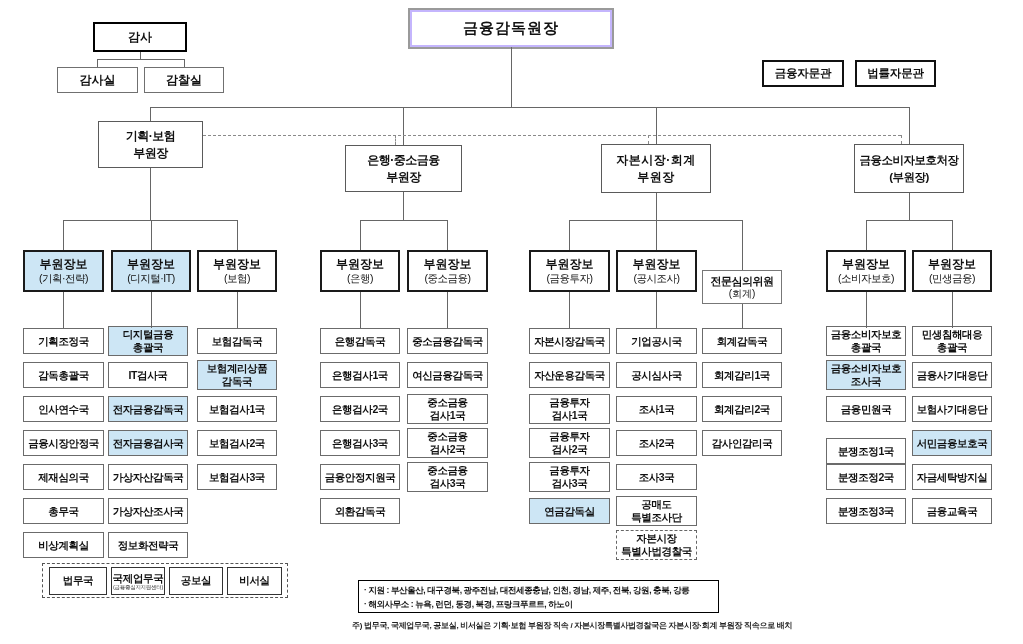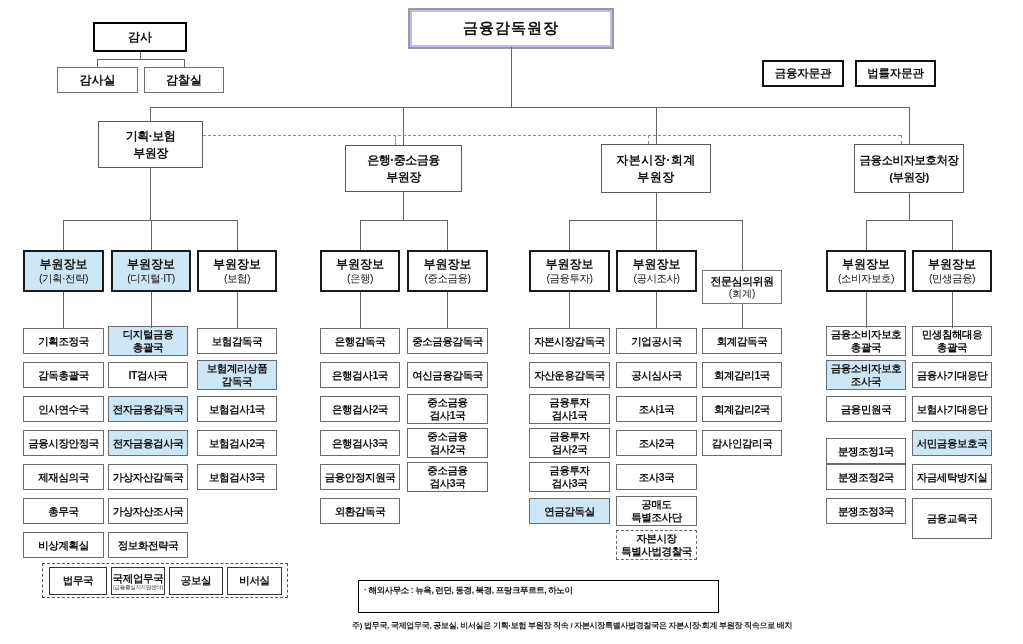--- a/index.html
+++ b/index.html
@@ -208,40 +208,41 @@
     <div class="box dept" style="top: 136px; height: 26px;">분쟁조정2국</div>
     <div class="box dept" style="top: 170px; height: 26px;">분쟁조정3국</div>
   </div>
 <div class="col" style="left:912px;width:80px;">
     <div class="box dept" style="top: -2px; height: 30px;">민생침해대응
 총괄국</div>
     <div class="box dept" style="top: 34px; height: 26px;">금융사기대응단</div>
     <div class="box dept" style="top: 68px; height: 26px;">보험사기대응단</div>
     <div class="box dept" style="top: 102px; height: 26px; background: rgb(205, 230, 245);">서민금융보호국</div>
     <div class="box dept" style="top: 136px; height: 26px;">자금세탁방지실</div>
-    <div class="box dept" style="top: 170px; height: 41px;">금융교육국</div>
+    <div class="box dept" style="top: 170px; height: 26px;">금융교육국</div>
   </div>
 
 <div class="direct-group">
   <div class="direct-box" style="left:6px;width:58px;">
     <span>법무국</span>
   </div>
   <div class="direct-box" style="left:68px;width:54px;">
     <span style="line-height:11px;">국제업무국</span>
     <span class="sub">(금융중심지지원센터)</span>
   </div>
   <div class="direct-box" style="left:126px;width:54px;">
     <span>공보실</span>
   </div>
   <div class="direct-box" style="left:184px;width:55px;">
     <span>비서실</span>
   </div>
 </div>
 
 <div class="notes-box">
+  <div>· 지원 : 부산울산, 대구경북, 광주전남, 대전세종충남, 인천, 경남, 제주, 전북, 강원, 충북, 강릉</div>
   <div>· 해외사무소 :  뉴욕, 런던, 동경, 북경, 프랑크푸르트, 하노이</div>
 </div>
 <div class="footnote">주) 법무국, 국제업무국, 공보실, 비서실은 기획·보험 부원장 직속  / 자본시장특별사법경찰국은  자본시장·회계 부원장 직속으로 배치</div>
 
 <div class="ln" style="left: 511px; top: 47px; width: 1px; height: 60px;"></div>
 <div class="ln" style="left: 150px; top: 107px; width: 760px; height: 1px;"></div>
 <div class="ln" style="left: 150px; top: 107px; width: 1px; height: 14px;"></div>
 <div class="ln" style="left: 403px; top: 107px; width: 1px; height: 38px;"></div>
 <div class="ln" style="left: 656px; top: 107px; width: 1px; height: 37px;"></div>
 <div class="ln" style="left: 909px; top: 107px; width: 1px; height: 37px;"></div>

